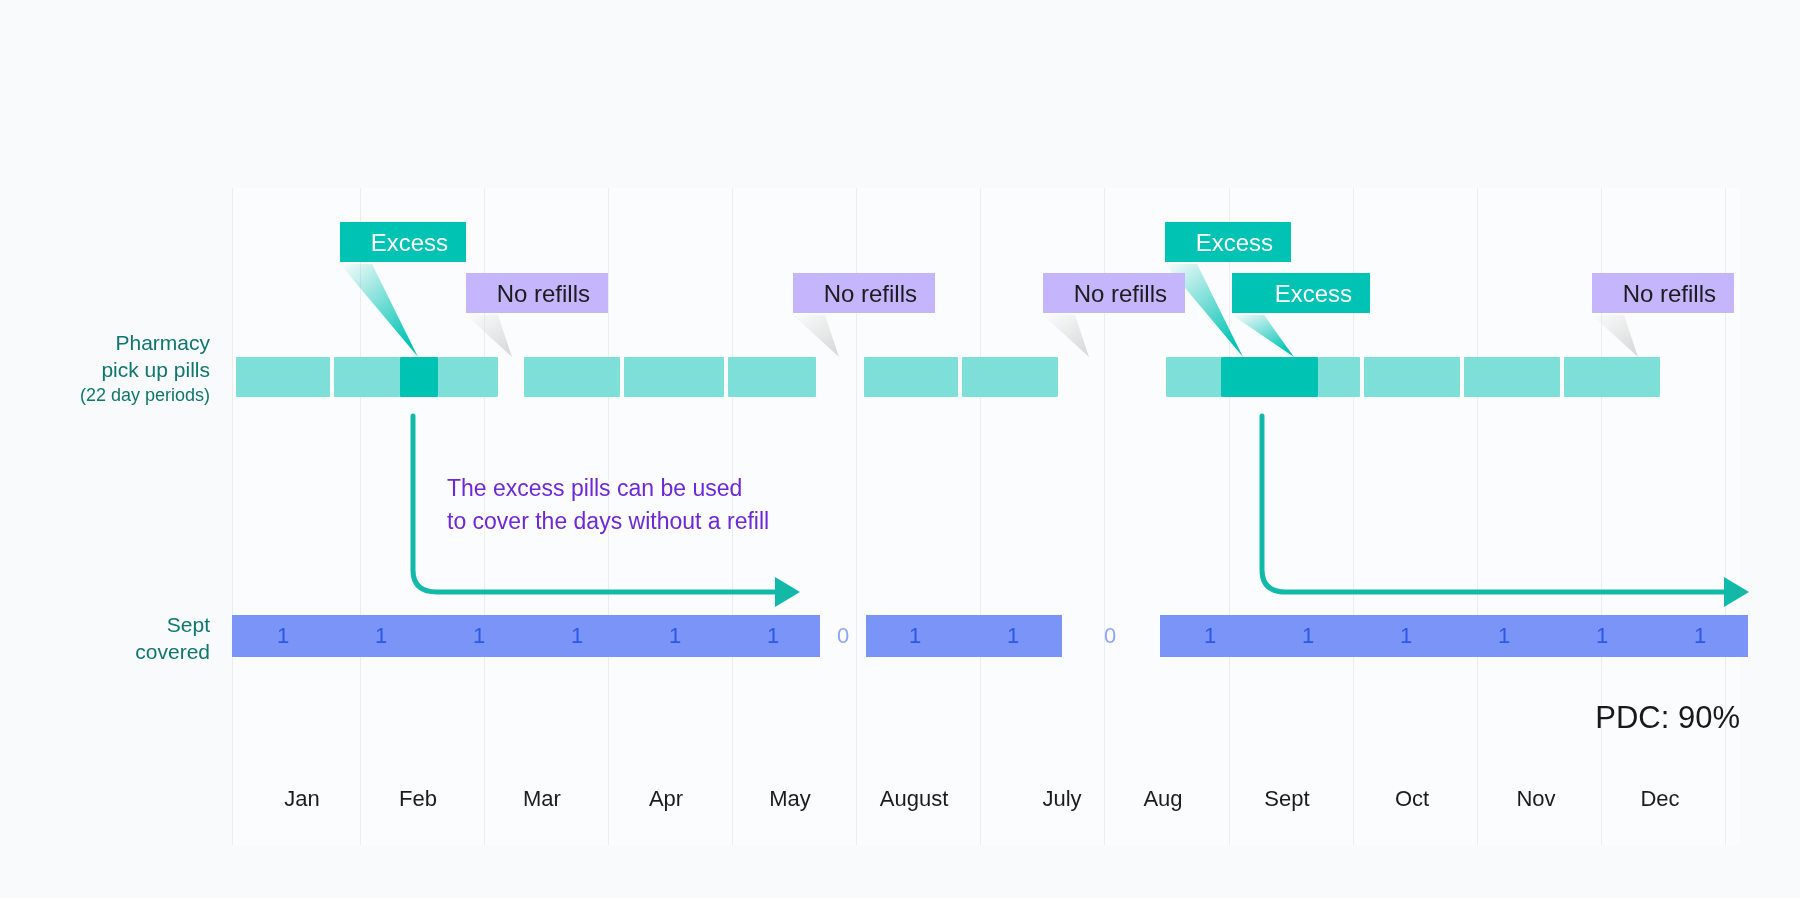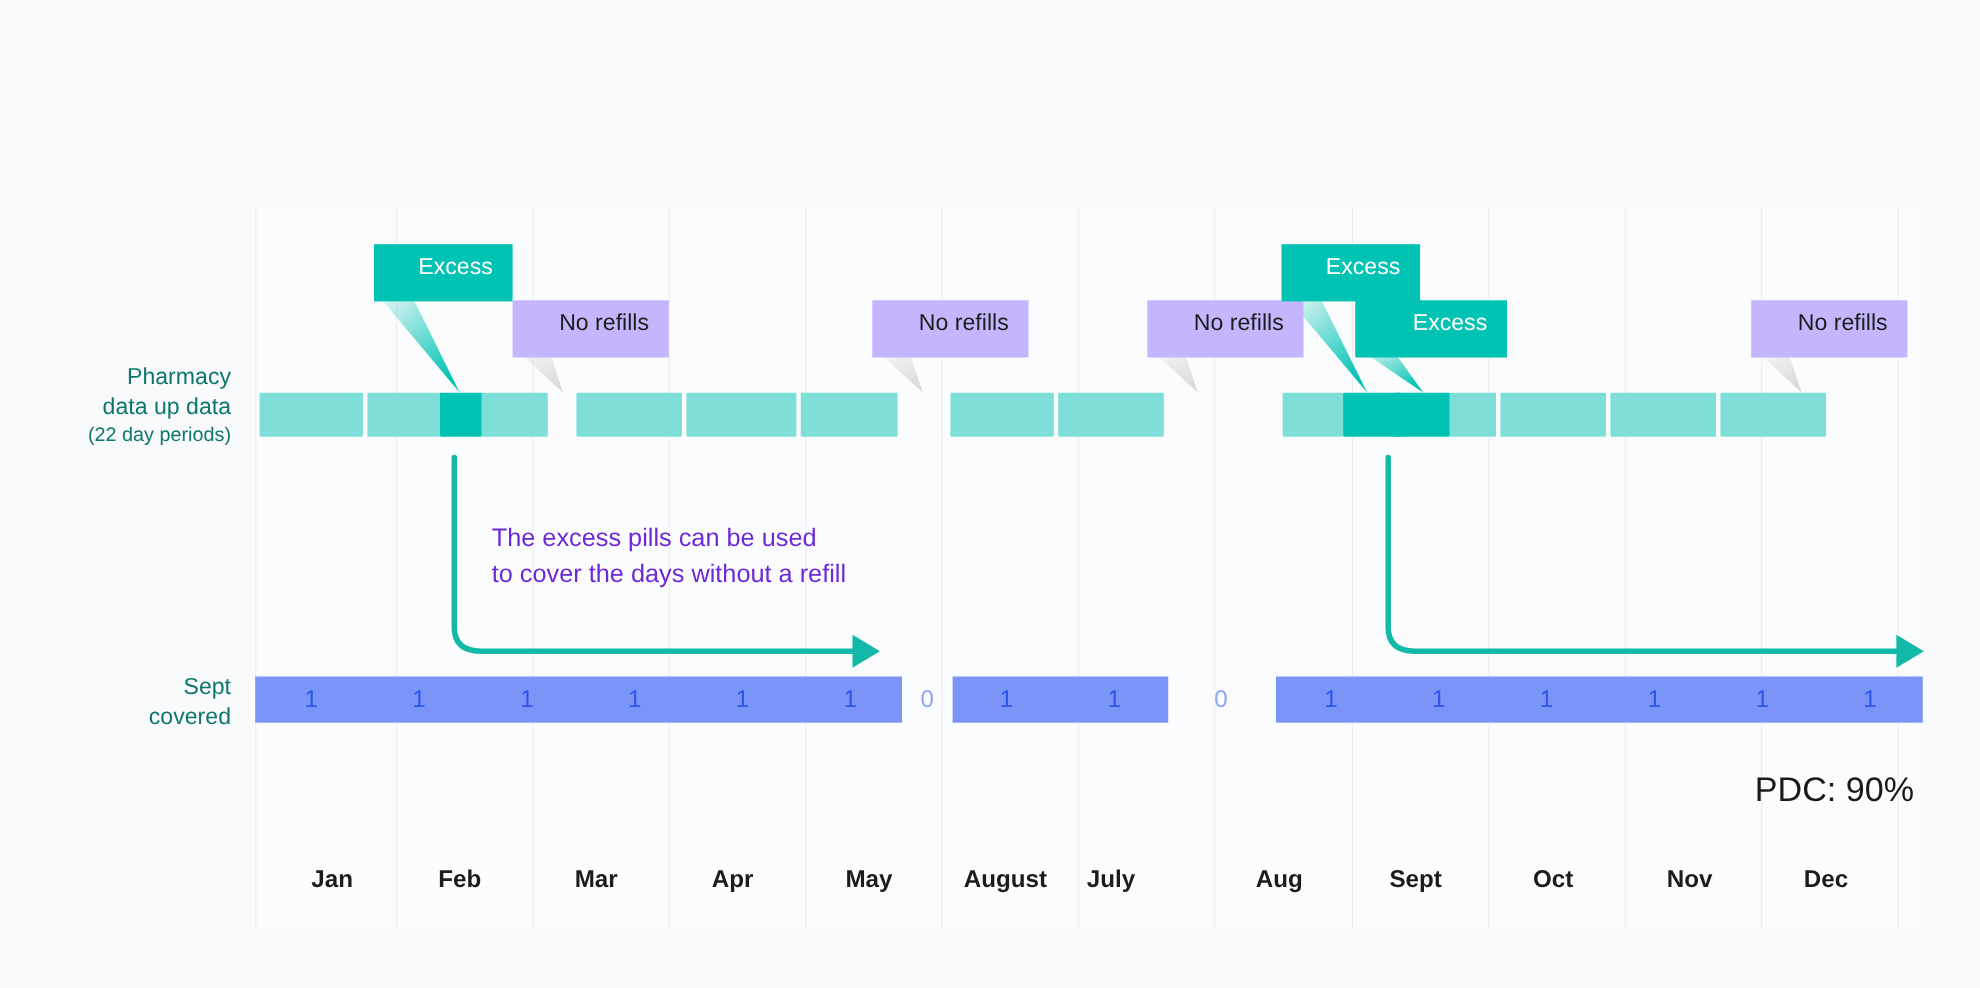--- a/index.html
+++ b/index.html
@@ -61,22 +61,22 @@
     line-height:42px;text-align:center;
     font-size:22px;color:#2f57e8;
   }
   .dzero{
     position:absolute;top:615px;height:42px;line-height:42px;
     text-align:center;font-size:22px;color:#8fa6f8;
   }
 
   
   .badge{
-    position:absolute;height:52px;line-height:42px;
-    padding:0 18px;font-size:21px;white-space:nowrap;
+    position:absolute;height:40px;line-height:42px;
+    padding:0 18px;font-size:24px;white-space:nowrap;
     box-sizing:border-box;
   }
   .badge.excess{background:#00c3b4;color:#ffffff;text-align:right;}
   .badge.norefill{background:#c4b5fd;color:#1b1c1e;text-align:right;}
 
   
   .annot{
     position:absolute;left:447px;top:472px;
     font-size:23px;color:#6d28d9;line-height:1.42;
     white-space:pre-line;
@@ -84,21 +84,21 @@
 
   
   .pdc{
     position:absolute;right:60px;top:700px;
     font-size:31px;color:#18191b;font-weight:300;
   }
 
   
   .month{
     position:absolute;top:786px;
-    text-align:center;font-size:22px;color:#1b1c1e;font-weight:bold;
+    text-align:center;font-size:22px;color:#1b1c1e;
   }
 
   svg.overlay{position:absolute;left:0;top:0;width:1800px;height:898px;overflow:visible;}
 </style>
 </head>
 <body>
 
 <div id="stage">
 
 
@@ -113,21 +113,21 @@
     <div class="gridline" style="left:872px"></div>
     <div class="gridline" style="left:997px"></div>
     <div class="gridline" style="left:1121px"></div>
     <div class="gridline" style="left:1245px"></div>
     <div class="gridline" style="left:1369px"></div>
     <div class="gridline" style="left:1493px"></div>
   </div>
 
   <div class="rowlabel" id="pharmacy-label">
     <span>Pharmacy</span><br>
-    <span>data up data</span>
+    <span>pick up pills</span>
     <span class="small">(22 day periods)</span>
   </div>
 
   <div class="rowlabel" id="days-label">
     <span>Sept</span><br>
     <span>covered</span>
   </div>
 
   <div class="bar light" style="left:236px;width:94px"></div>
   <div class="bar light" style="left:334px;width:66px"></div>
@@ -218,20 +218,20 @@
   <div class="dnum" style="left:1680px;width:40px">1</div>
 
   <div class="pdc">PDC: 90%</div>
 
   <div class="month" style="left:252px;width:100px">Jan</div>
   <div class="month" style="left:368px;width:100px">Feb</div>
   <div class="month" style="left:492px;width:100px">Mar</div>
   <div class="month" style="left:616px;width:100px">Apr</div>
   <div class="month" style="left:740px;width:100px">May</div>
   <div class="month" style="left:864px;width:100px">August</div>
-  <div class="month" style="left:960px;width:100px">July</div>
+  <div class="month" style="left:1012px;width:100px">July</div>
   <div class="month" style="left:1113px;width:100px">Aug</div>
   <div class="month" style="left:1237px;width:100px">Sept</div>
   <div class="month" style="left:1362px;width:100px">Oct</div>
   <div class="month" style="left:1486px;width:100px">Nov</div>
   <div class="month" style="left:1610px;width:100px">Dec</div>
 
 </div>
 
 </body></html>

